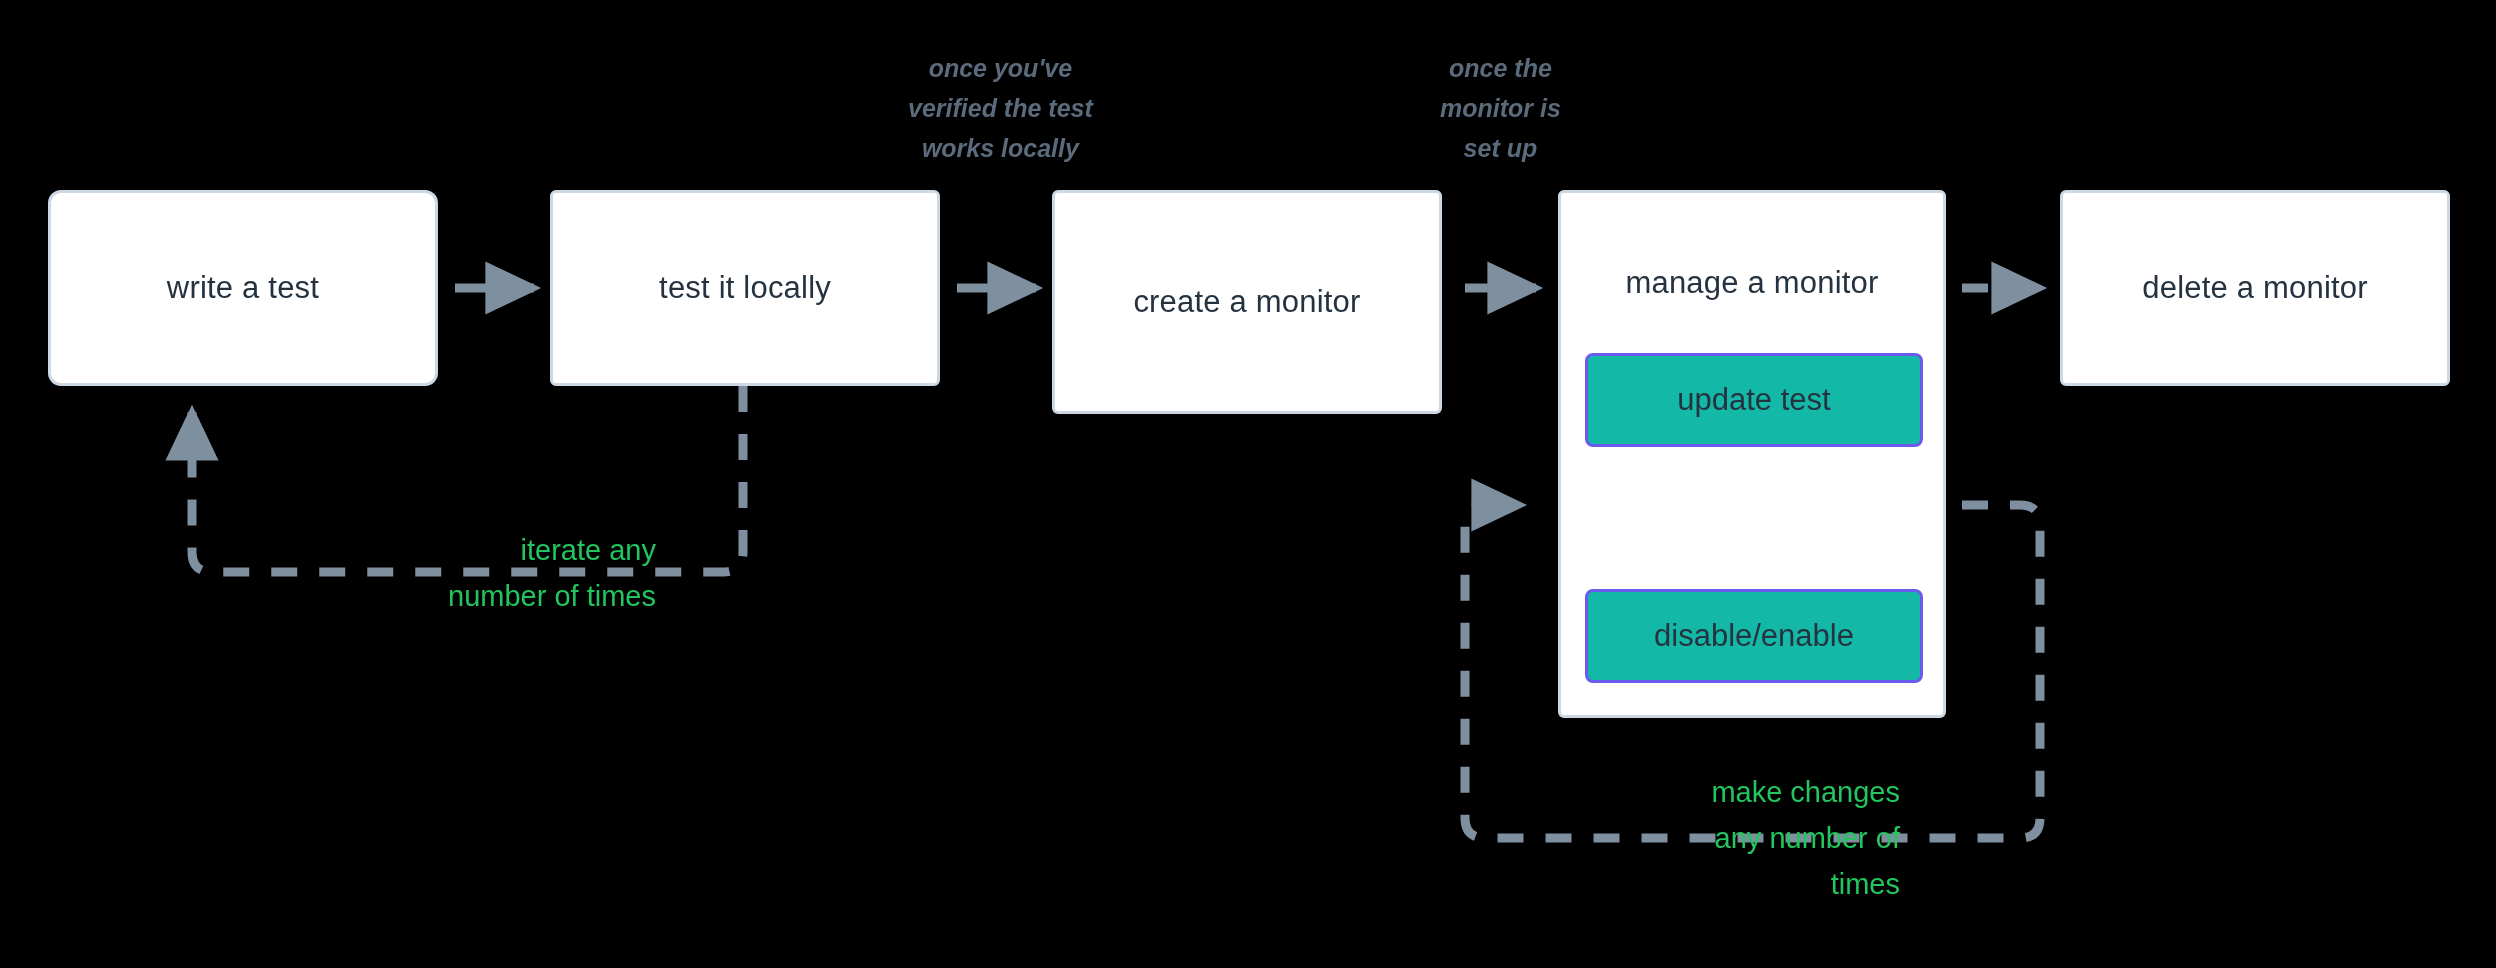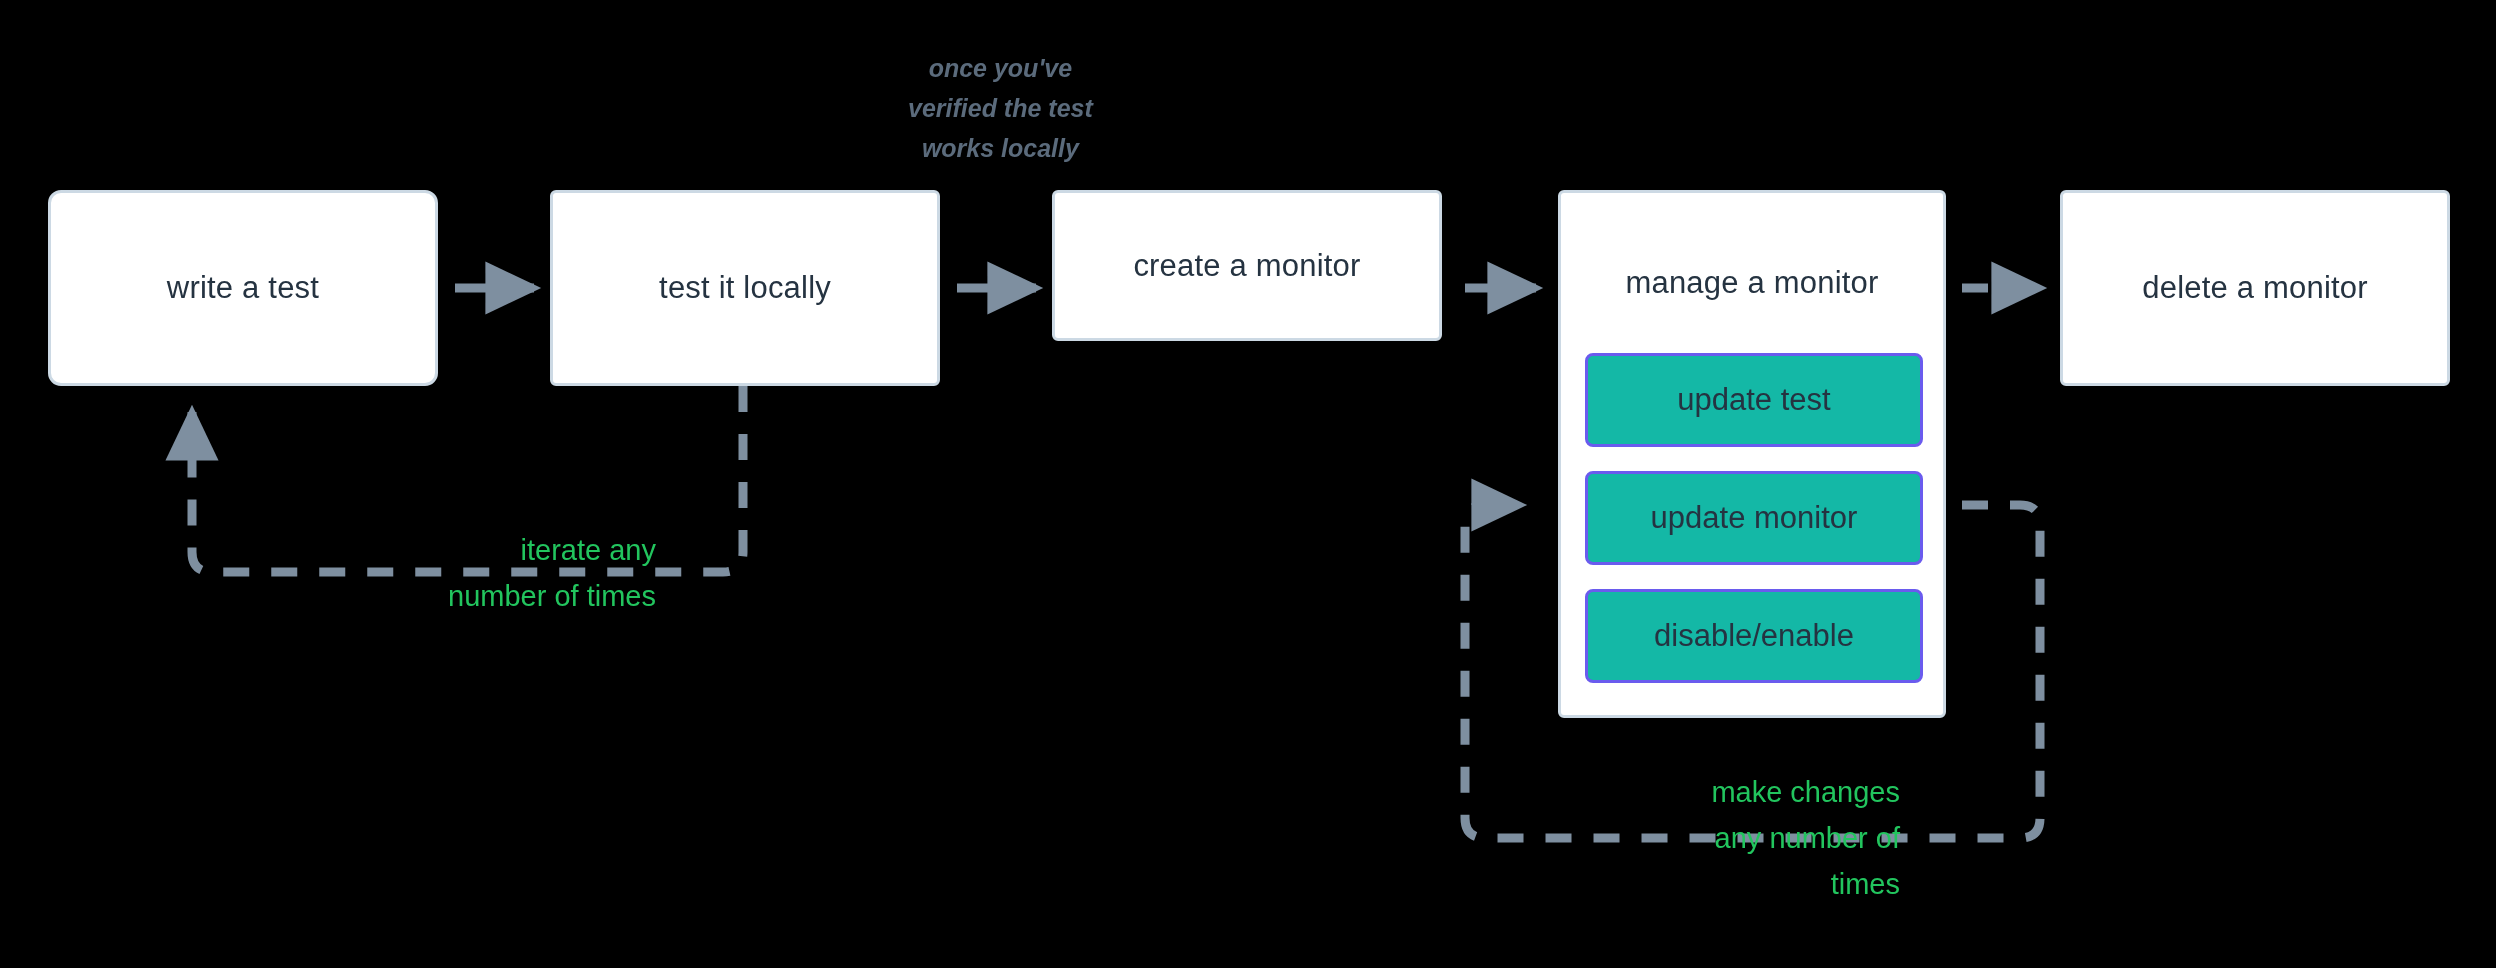--- a/index.html
+++ b/index.html
@@ -121,48 +121,48 @@
   </svg>
 
   <div class="node" style="left:48px; top:190px; width:390px; height:196px;border-radius:13px;">
     <div class="node-label centered">write a test</div>
   </div>
 
   <div class="node" style="left:550px; top:190px; width:390px; height:196px;">
     <div class="node-label centered">test it locally</div>
   </div>
 
-  <div class="node" style="left:1052px; top:190px; width:390px; height:151px;">
+  <div class="node" style="left:1052px; top:190px; width:390px; height:224px;">
     <div class="node-label centered">create a monitor</div>
   </div>
 
   <div class="node" style="left:1558px; top:190px; width:388px; height:528px;">
     <div class="node-label top-title">manage a monitor</div>
 
     <div class="subnode" style="left:24px; top:160px; width:338px; height:94px;">
       <span class="subnode-label">update test</span>
     </div>
 
-    <div class="subnode" style="left:24px; top:278px; width:338px; height:94px;">
-      <span class="subnode-label">update monitor</span>
-    </div>
 
     <div class="subnode" style="left:24px; top:396px; width:338px; height:94px;">
       <span class="subnode-label">disable/enable</span>
     </div>
   </div>
 
   <div class="node" style="left:2060px; top:190px; width:390px; height:196px;">
     <div class="node-label centered">delete a monitor</div>
   </div>
 
   <div class="note" style="left:908px; top:48px;">once you've
 verified the test
 works locally</div>
 
+  <div class="note" style="left:1440px; top:48px;">once the
+monitor is
+set up</div>
 
   <div class="loop-label" style="left:326px; top:527px; width:330px;">iterate any
 number of times</div>
 
   <div class="loop-label" style="left:1600px; top:769px; width:300px;">make changes
 any number of
 times</div>
 
 </div>
 

